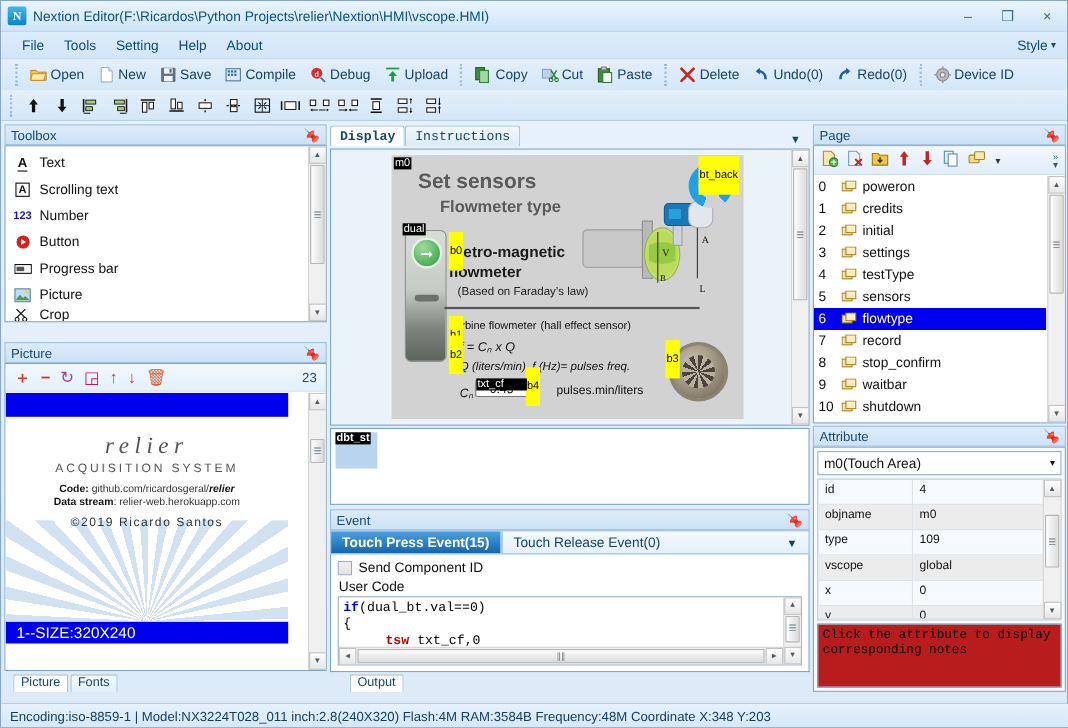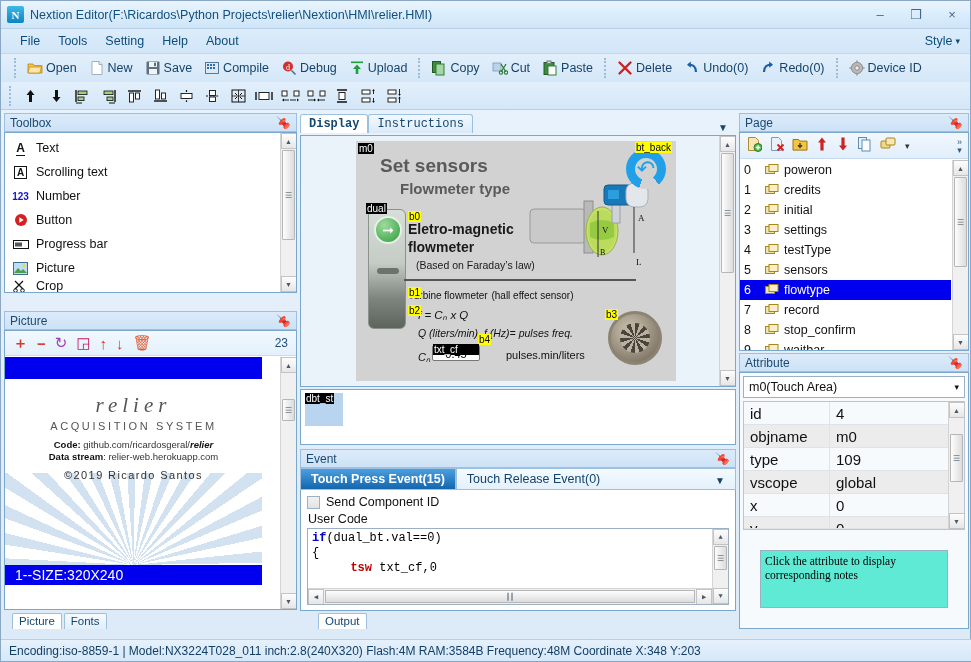--- a/index.html
+++ b/index.html
@@ -256,21 +256,21 @@
     position: absolute; top: 5px; left: 55px;
     width: 320px; height: 240px;
     background: #d2d2d2;
     overflow: hidden;
     font-family: "Liberation Sans", sans-serif;
   }
   .lbl {
     position: absolute;
     background: #ffff00; color: #000;
     font-size: 10px; line-height: 11px;
-    padding: 0 1px;
+    padding: 12px 1px;
     font-family: "Liberation Sans", sans-serif;
     z-index: 9;
   }
   .lbl-inv {
     position: absolute;
     background: #000; color: #fff;
     font-size: 10px; line-height: 11px;
     padding: 0 1px; z-index: 9;
   }
   .cv-title { position:absolute; left:24px; top:14px; font-size:19px; font-weight:bold; color:#5a5a5a; }
@@ -325,22 +325,23 @@
     background: conic-gradient(from 200deg, #1fa0e8 0deg 300deg, #d2d2d2 300deg 360deg);
     display:flex;align-items:center;justify-content:center;
   }
   .back-btn::after {
     content:""; position:absolute; inset:9px; border-radius:50%; background:#d2d2d2;
   }
   .back-arrow { position:relative; z-index:2; color:#1fa0e8; font-size: 22px; }
 
   
   .instr-pane {
-    height: 56px; border: 1px solid #7ba7cc; background: #fff;
+    height: 70px; border: 1px solid #7ba7cc; background: #fff;
     position: relative;
+    font-weight: bold;
   }
   .dbt-sel {
     position:absolute; left:4px; top:3px; width: 38px; height: 33px;
     background: #b8d4ef;
   }
   .dbt-name {
     position:absolute; left:4px; top:3px;
     background:#000; color:#fff; font-size: 10px; padding: 0 1px;
   }
 
@@ -413,27 +414,27 @@
   .page-idx { width: 16px; color: inherit; }
   .pg-ico { width: 14px; height: 12px; flex:none; }
 
   
   .attr-combo {
     height: 22px; margin: 3px; border: 1px solid #9bb0c2; background:#fff;
     display:flex;align-items:center;padding:0 5px;font-size:12.5px;color:#111;
   }
   .attr-caret { margin-left:auto; font-size: 9px; }
   .attr-table { margin: 0 3px; border:1px solid #b9c6d2; position:relative; }
-  .attr-row { display:flex; height: 23px; font-size: 15px; border-bottom:1px solid #dde3e9; }
+  .attr-row { display:flex; height: 23px; font-size: 11px; border-bottom:1px solid #dde3e9; }
   .attr-row:nth-child(even) { background:#ececec; }
   .attr-k { width: 86px; padding: 3px 6px; border-right:1px solid #dde3e9; color:#111;}
   .attr-v { flex:1; padding: 3px 6px; color:#111; }
   .notes-box {
-    margin: 20px; border:1px solid #9bb0c2; background:#5eead4;
-    font-family: Liberation Serif, serif; font-size: 11.5px;
+    margin: 3px; border:1px solid #9bb0c2; background:#b91c1c;
+    font-family: Liberation Mono, monospace; font-size: 11.5px;
     color:#000; padding: 3px 4px; line-height: 14px;
     height: 58px;
   }
 
   
   .statusbar {
     position: absolute; bottom: 0; left: 0;
     width: 971px; height: 22px;
     background: linear-gradient(180deg,#e6f1fc,#d6e8f8);
     border-top: 1px solid #b5cfe6;
@@ -442,21 +443,21 @@
     font-size: 12px; color: #133f66;
   }
 </style>
 </head>
 <body>
 
 <div id="app">
 
   <div class="titlebar">
     <div class="app-icon">N</div>
-    <div class="title-text">Nextion Editor(F:\Ricardos\Python Projects\relier\Nextion\HMI\relier.HMI)</div>
+    <div class="title-text">Nextion Editor(F:\Ricardos\Python Projects\relier\Nextion\HMI\vscope.HMI)</div>
     <div class="win-btns">
       <div class="win-btn">–</div>
       <div class="win-btn">❒</div>
       <div class="win-btn close">×</div>
     </div>
   </div>
 
   <div class="menubar">
     <div class="menu-item">File</div>
     <div class="menu-item">Tools</div>

